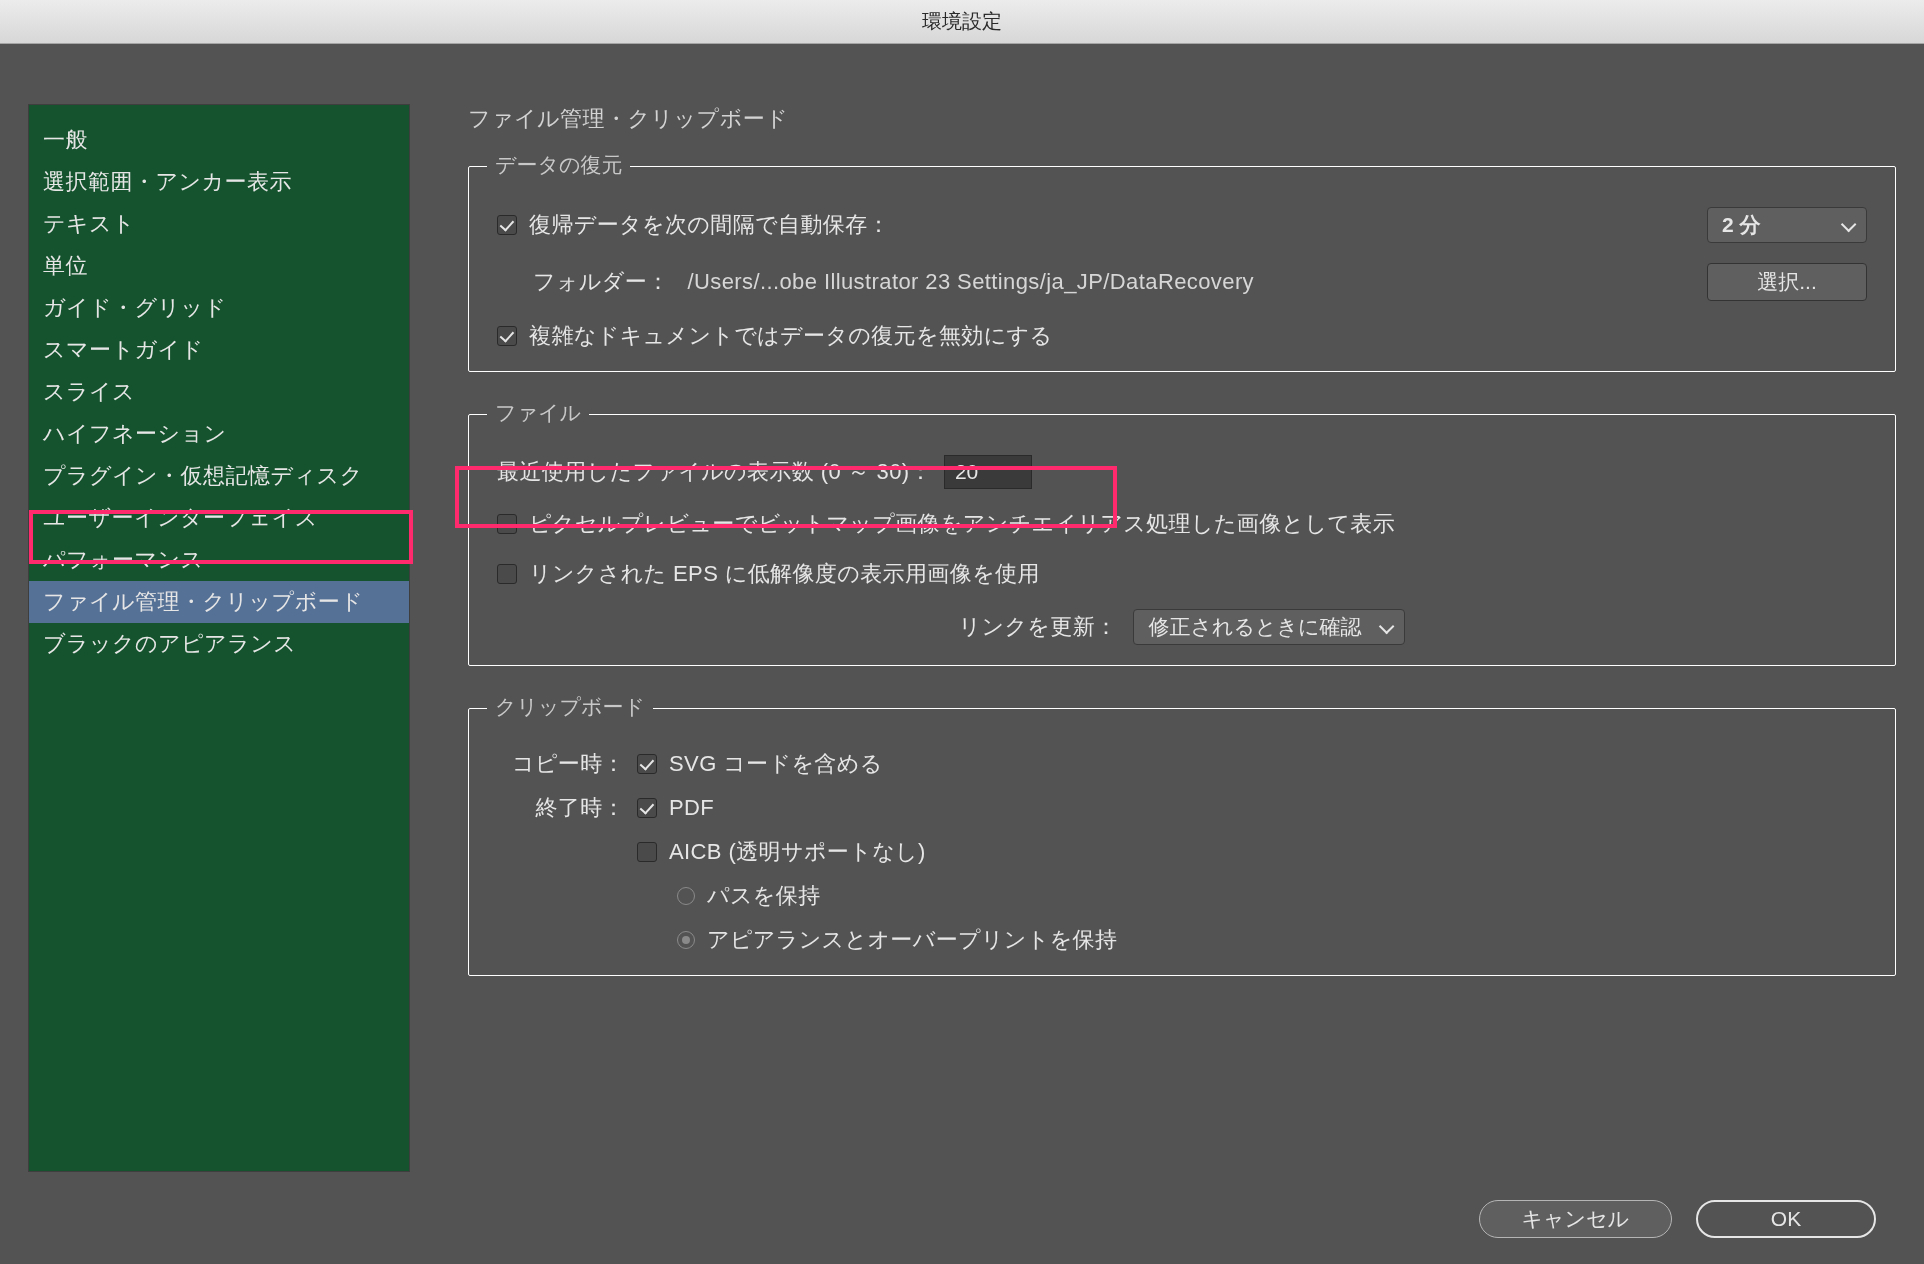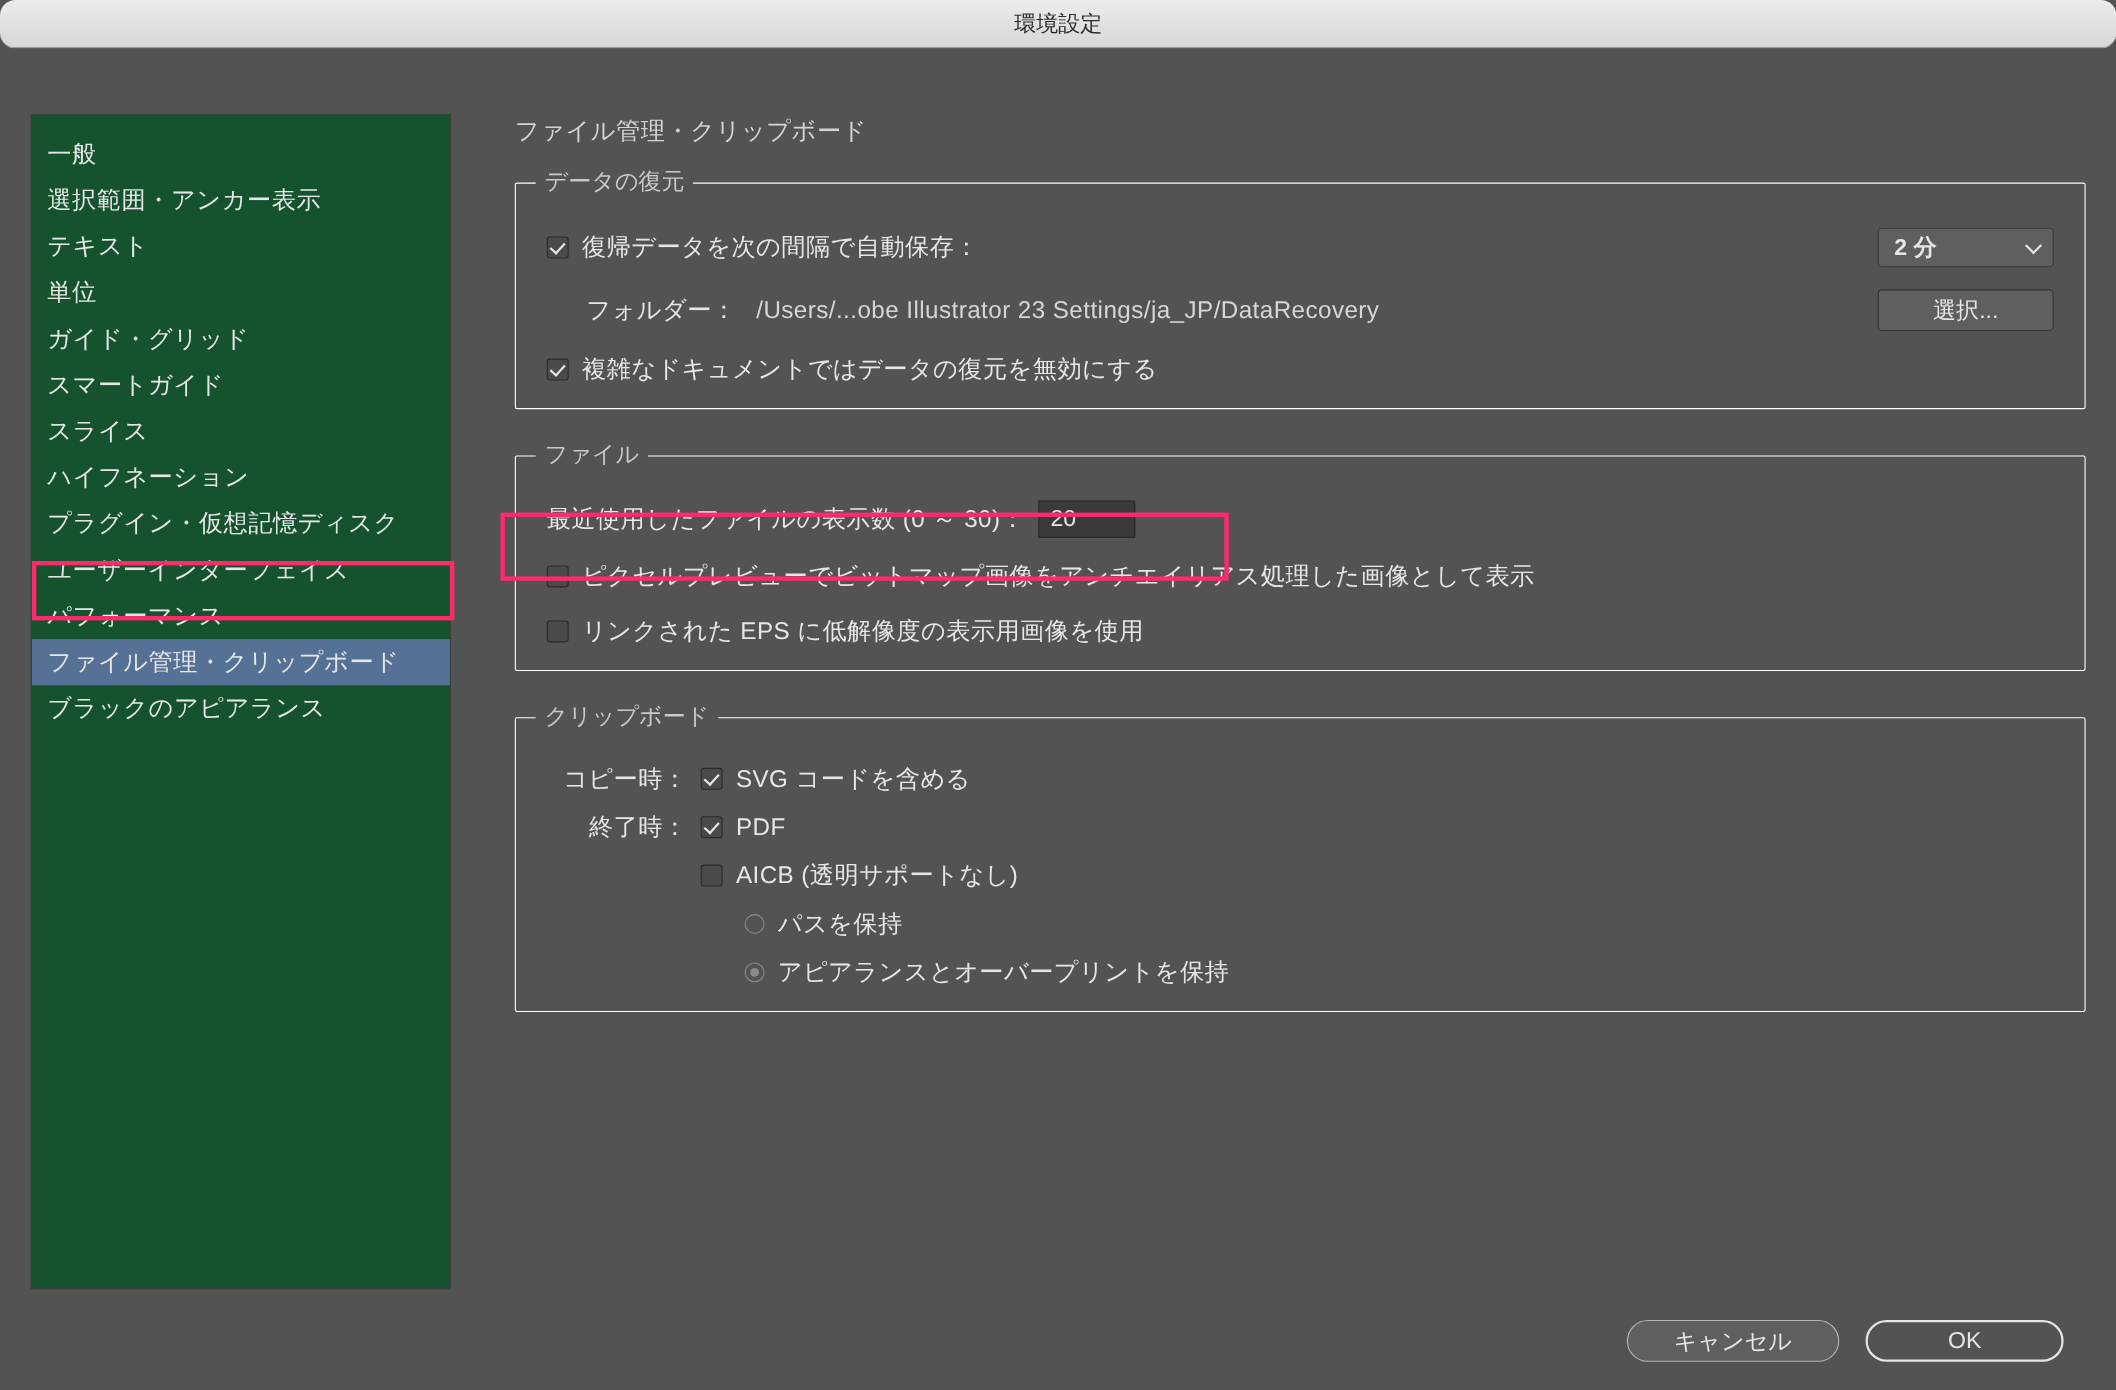--- a/index.html
+++ b/index.html
@@ -4,21 +4,21 @@
 <style>
 * { box-sizing: border-box; margin: 0; padding: 0; }
 html, body { width: 1924px; height: 1264px; font-family: -apple-system, "Hiragino Sans", "Hiragino Kaku Gothic Pro", sans-serif; background: #535353; overflow: hidden; }
 
 .window { width: 1924px; height: 1264px; display: flex; flex-direction: column; }
 
 .titlebar {
   height: 44px; background: linear-gradient(#ececec, #d7d7d7);
   border-bottom: 1px solid #a5a5a5;
   display: flex; align-items: center; justify-content: center;
-  color: #2a2a2a; font-size: 20px; font-weight: 400; border-radius: 14px;
+  color: #2a2a2a; font-size: 20px; font-weight: 400;
 }
 
 .body { flex: 1; display: flex; padding: 60px 28px 90px 28px; gap: 58px; position: relative; }
 
 
 .sidebar {
   width: 382px; background: #14532d; border: 1px solid #3e3e3e;
   padding: 14px 0; overflow-y: auto; height: 1068px;
 }
 .sidebar-item {
@@ -169,20 +169,27 @@
         <div class="row">
           <span class="checkbox"></span>
           <span class="label">ピクセルプレビューでビットマップ画像をアンチエイリアス処理した画像として表示</span>
         </div>
 
         <div class="row">
           <span class="checkbox"></span>
           <span class="label">リンクされた EPS に低解像度の表示用画像を使用</span>
         </div>
 
+        <div class="row" style="justify-content:center; gap:16px;">
+          <span class="label">リンクを更新：</span>
+          <div class="select">
+            <span>修正されるときに確認</span>
+            <span class="chevron-down"></span>
+          </div>
+        </div>
       </div>
 
       <div class="group">
         <div class="group-legend">クリップボード</div>
 
         <div style="display:grid; grid-template-columns: 140px auto; row-gap:14px; align-items:center;">
           <span class="label" style="text-align:right; padding-right:12px;">コピー時：</span>
           <div style="display:flex; align-items:center; gap:12px;">
             <span class="checkbox checked"></span>
             <span class="label">SVG コードを含める</span>

